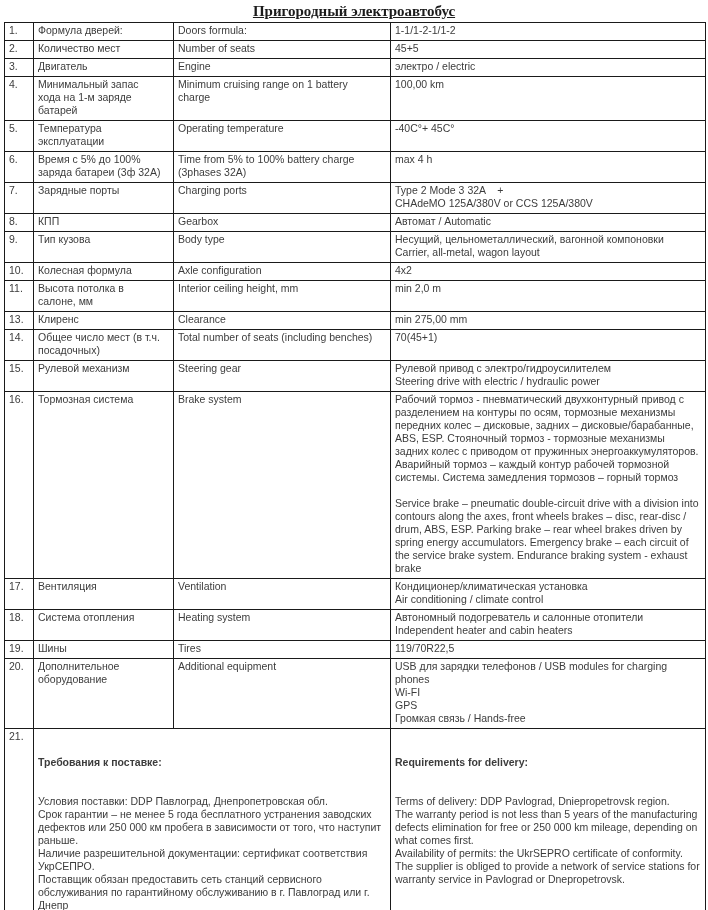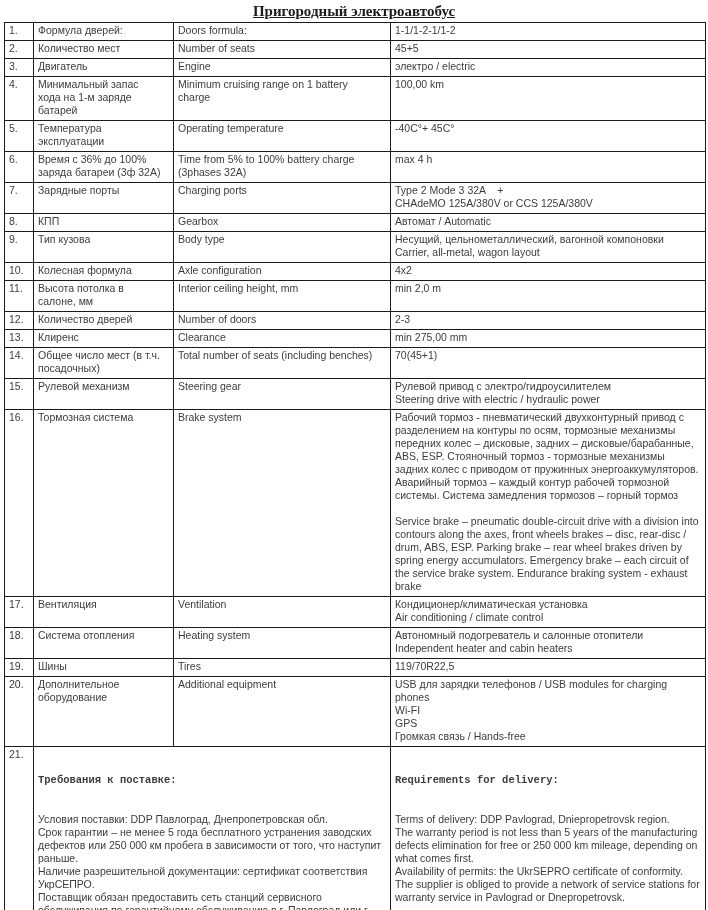--- a/index.html
+++ b/index.html
@@ -46,21 +46,21 @@
     color: #3c3c3c;
     overflow: hidden;
   }
   td.num {
     padding-left: 5px;
     white-space: nowrap;
   }
   td.cell {
     white-space: pre-wrap;
   }
-  .bold { font-weight: bold; font-family: Liberation Mono, monospace; }
+  .bold { font-weight: bold; }
   .cellblock { white-space: pre-wrap; }
 </style>
 </head>
 <body>
 
 <div class="page">
   <div class="doc-title title-ru"><span class="u">Пригородный электроавтобус</span></div>
 
   <table class="spec">
     <colgroup>
@@ -99,21 +99,21 @@
         </tr>
         <tr>
           <td class="num">5.</td>
           <td class="cell">Температура
 эксплуатации</td>
           <td class="cell">Operating temperature</td>
           <td class="cell">-40C°+ 45C°</td>
         </tr>
         <tr>
           <td class="num">6.</td>
-          <td class="cell">Время с 36% до 100%
+          <td class="cell">Время с 5% до 100%
 заряда батареи (3ф 32А)</td>
           <td class="cell">Time from 5% to 100% battery charge
 (3phases 32A)</td>
           <td class="cell">max 4 h</td>
         </tr>
         <tr>
           <td class="num">7.</td>
           <td class="cell">Зарядные порты</td>
           <td class="cell">Charging ports</td>
           <td class="cell">Type 2 Mode 3 32A    +
@@ -137,26 +137,20 @@
           <td class="cell">Колесная формула</td>
           <td class="cell">Axle configuration</td>
           <td class="cell">4x2</td>
         </tr>
         <tr>
           <td class="num">11.</td>
           <td class="cell">Высота потолка в
 салоне, мм</td>
           <td class="cell">Interior ceiling height, mm</td>
           <td class="cell">min 2,0 m</td>
-        </tr>
-        <tr>
-          <td class="num">12.</td>
-          <td class="cell">Количество дверей</td>
-          <td class="cell">Number of doors</td>
-          <td class="cell">2-3</td>
         </tr>
         <tr>
           <td class="num">13.</td>
           <td class="cell">Клиренс</td>
           <td class="cell">Clearance</td>
           <td class="cell">min 275,00 mm</td>
         </tr>
         <tr>
           <td class="num">14.</td>
           <td class="cell">Общее число мест (в т.ч.

